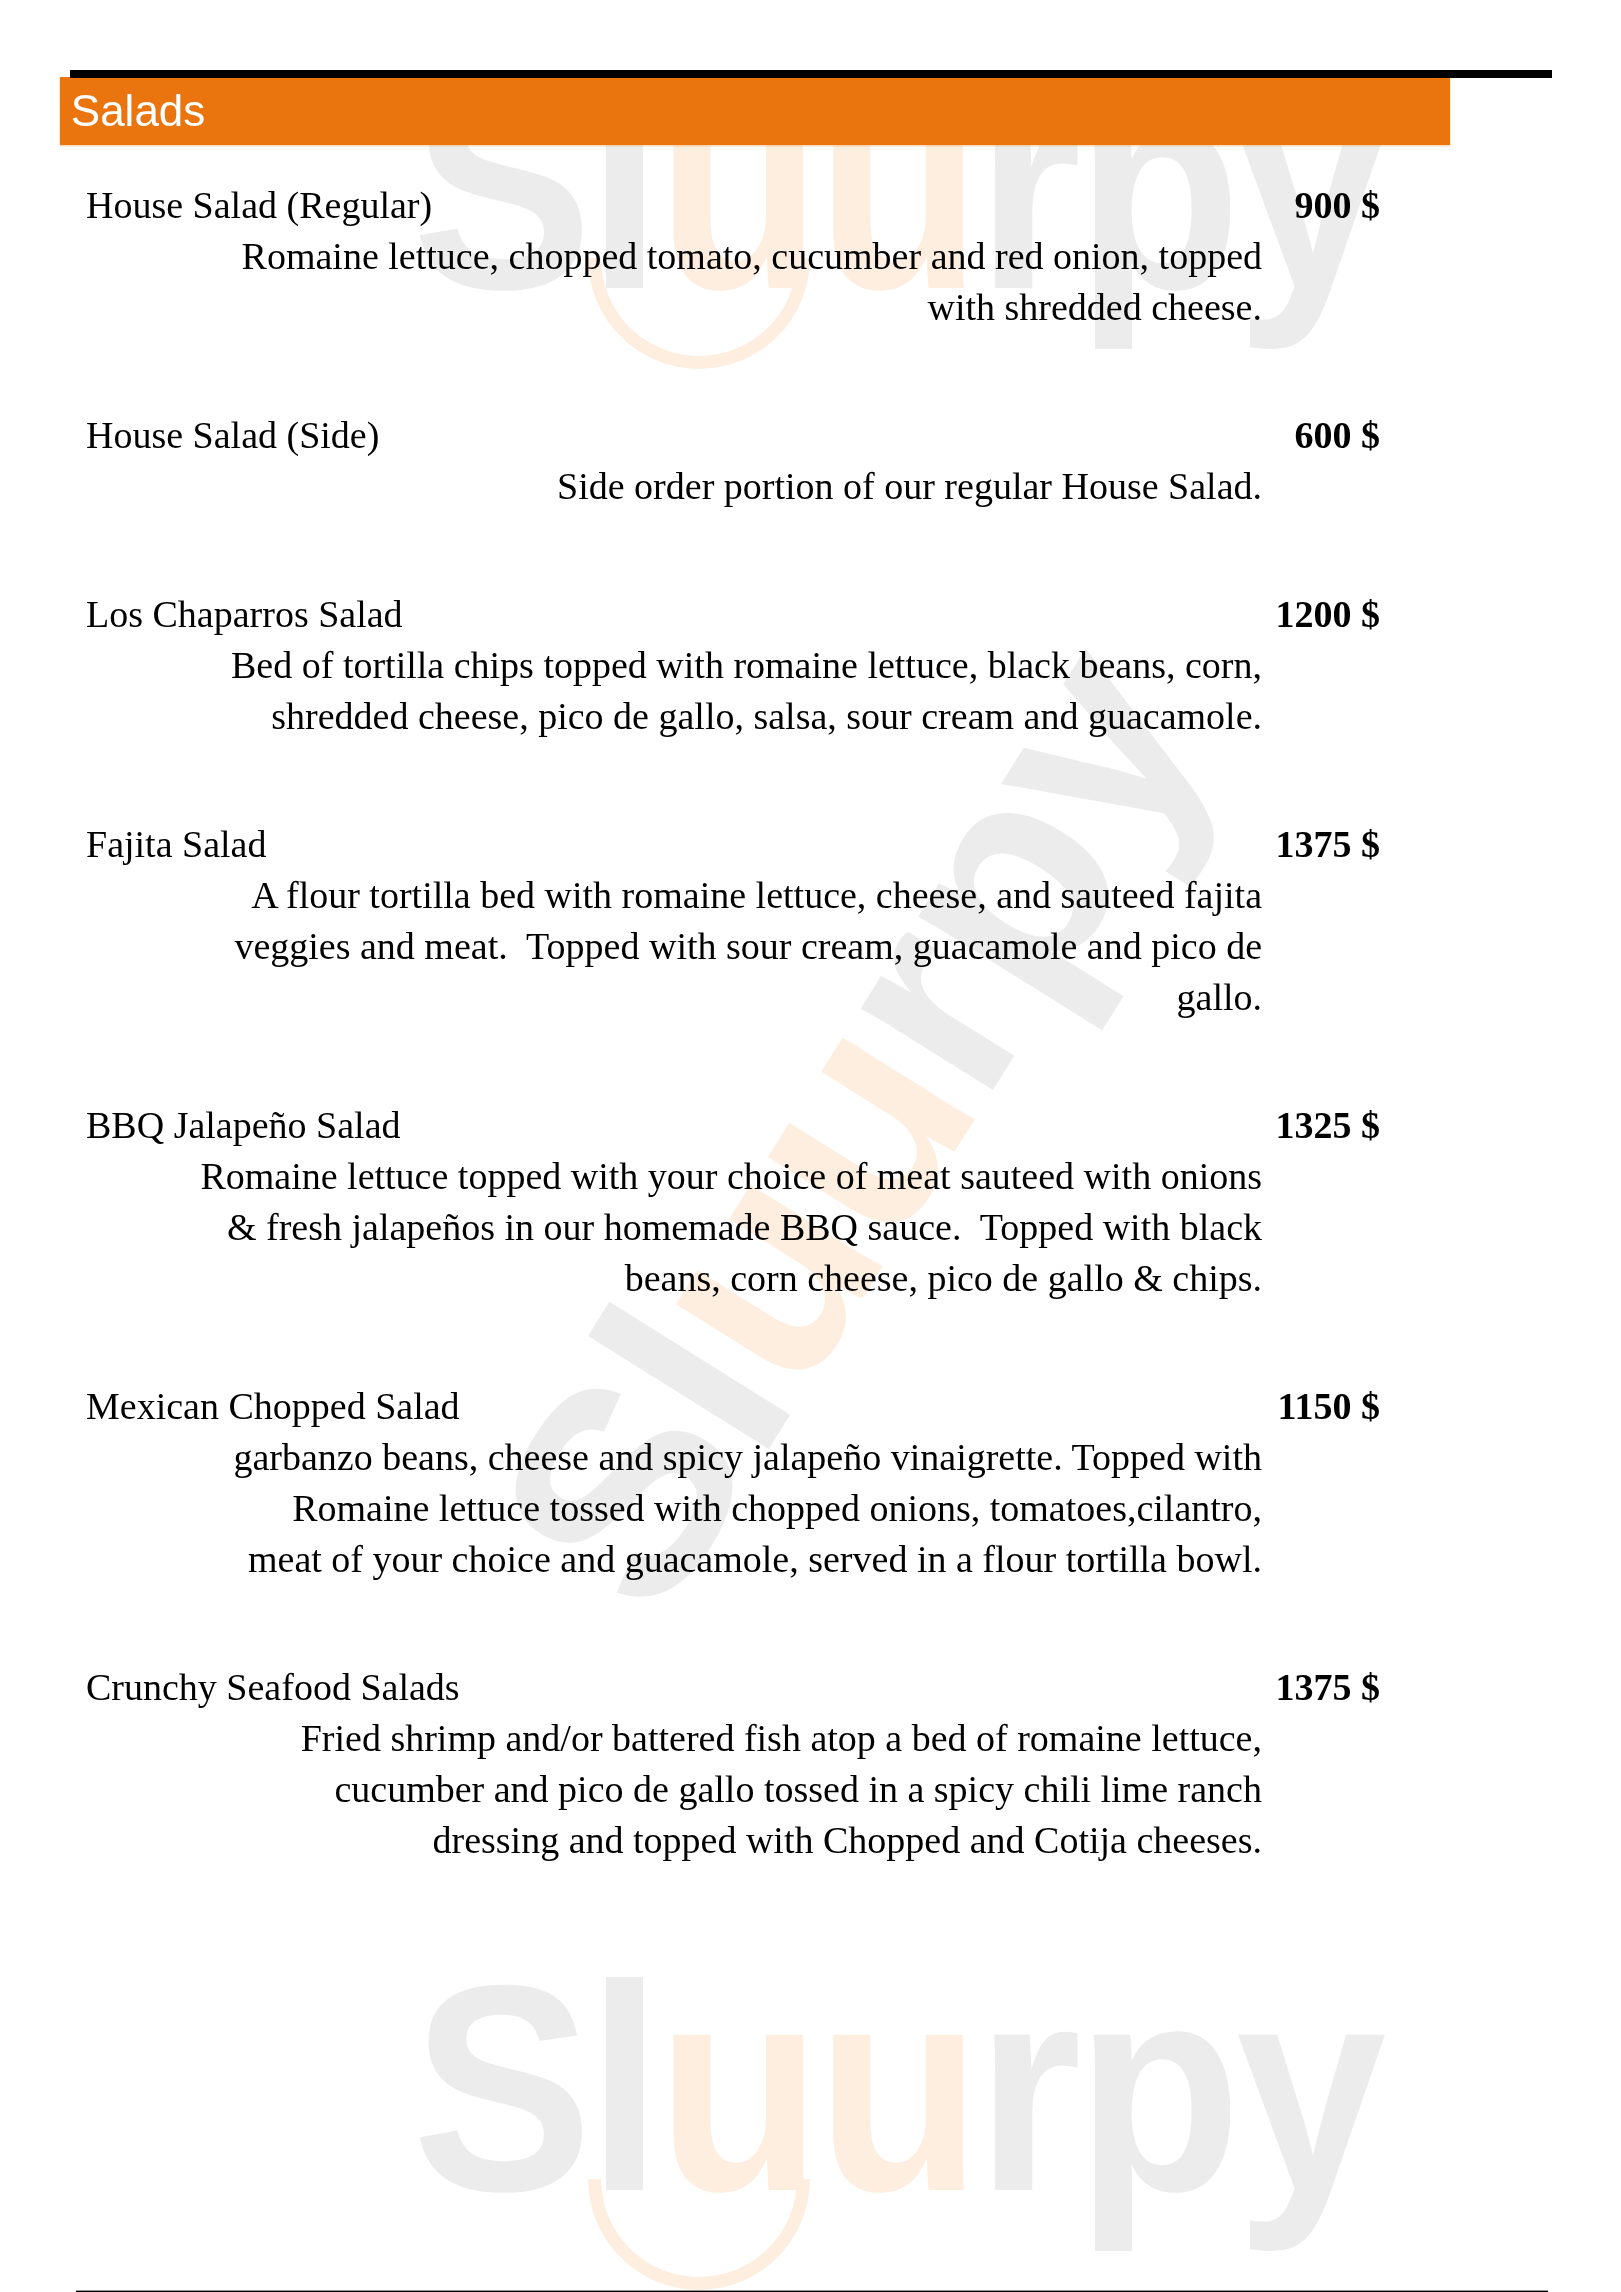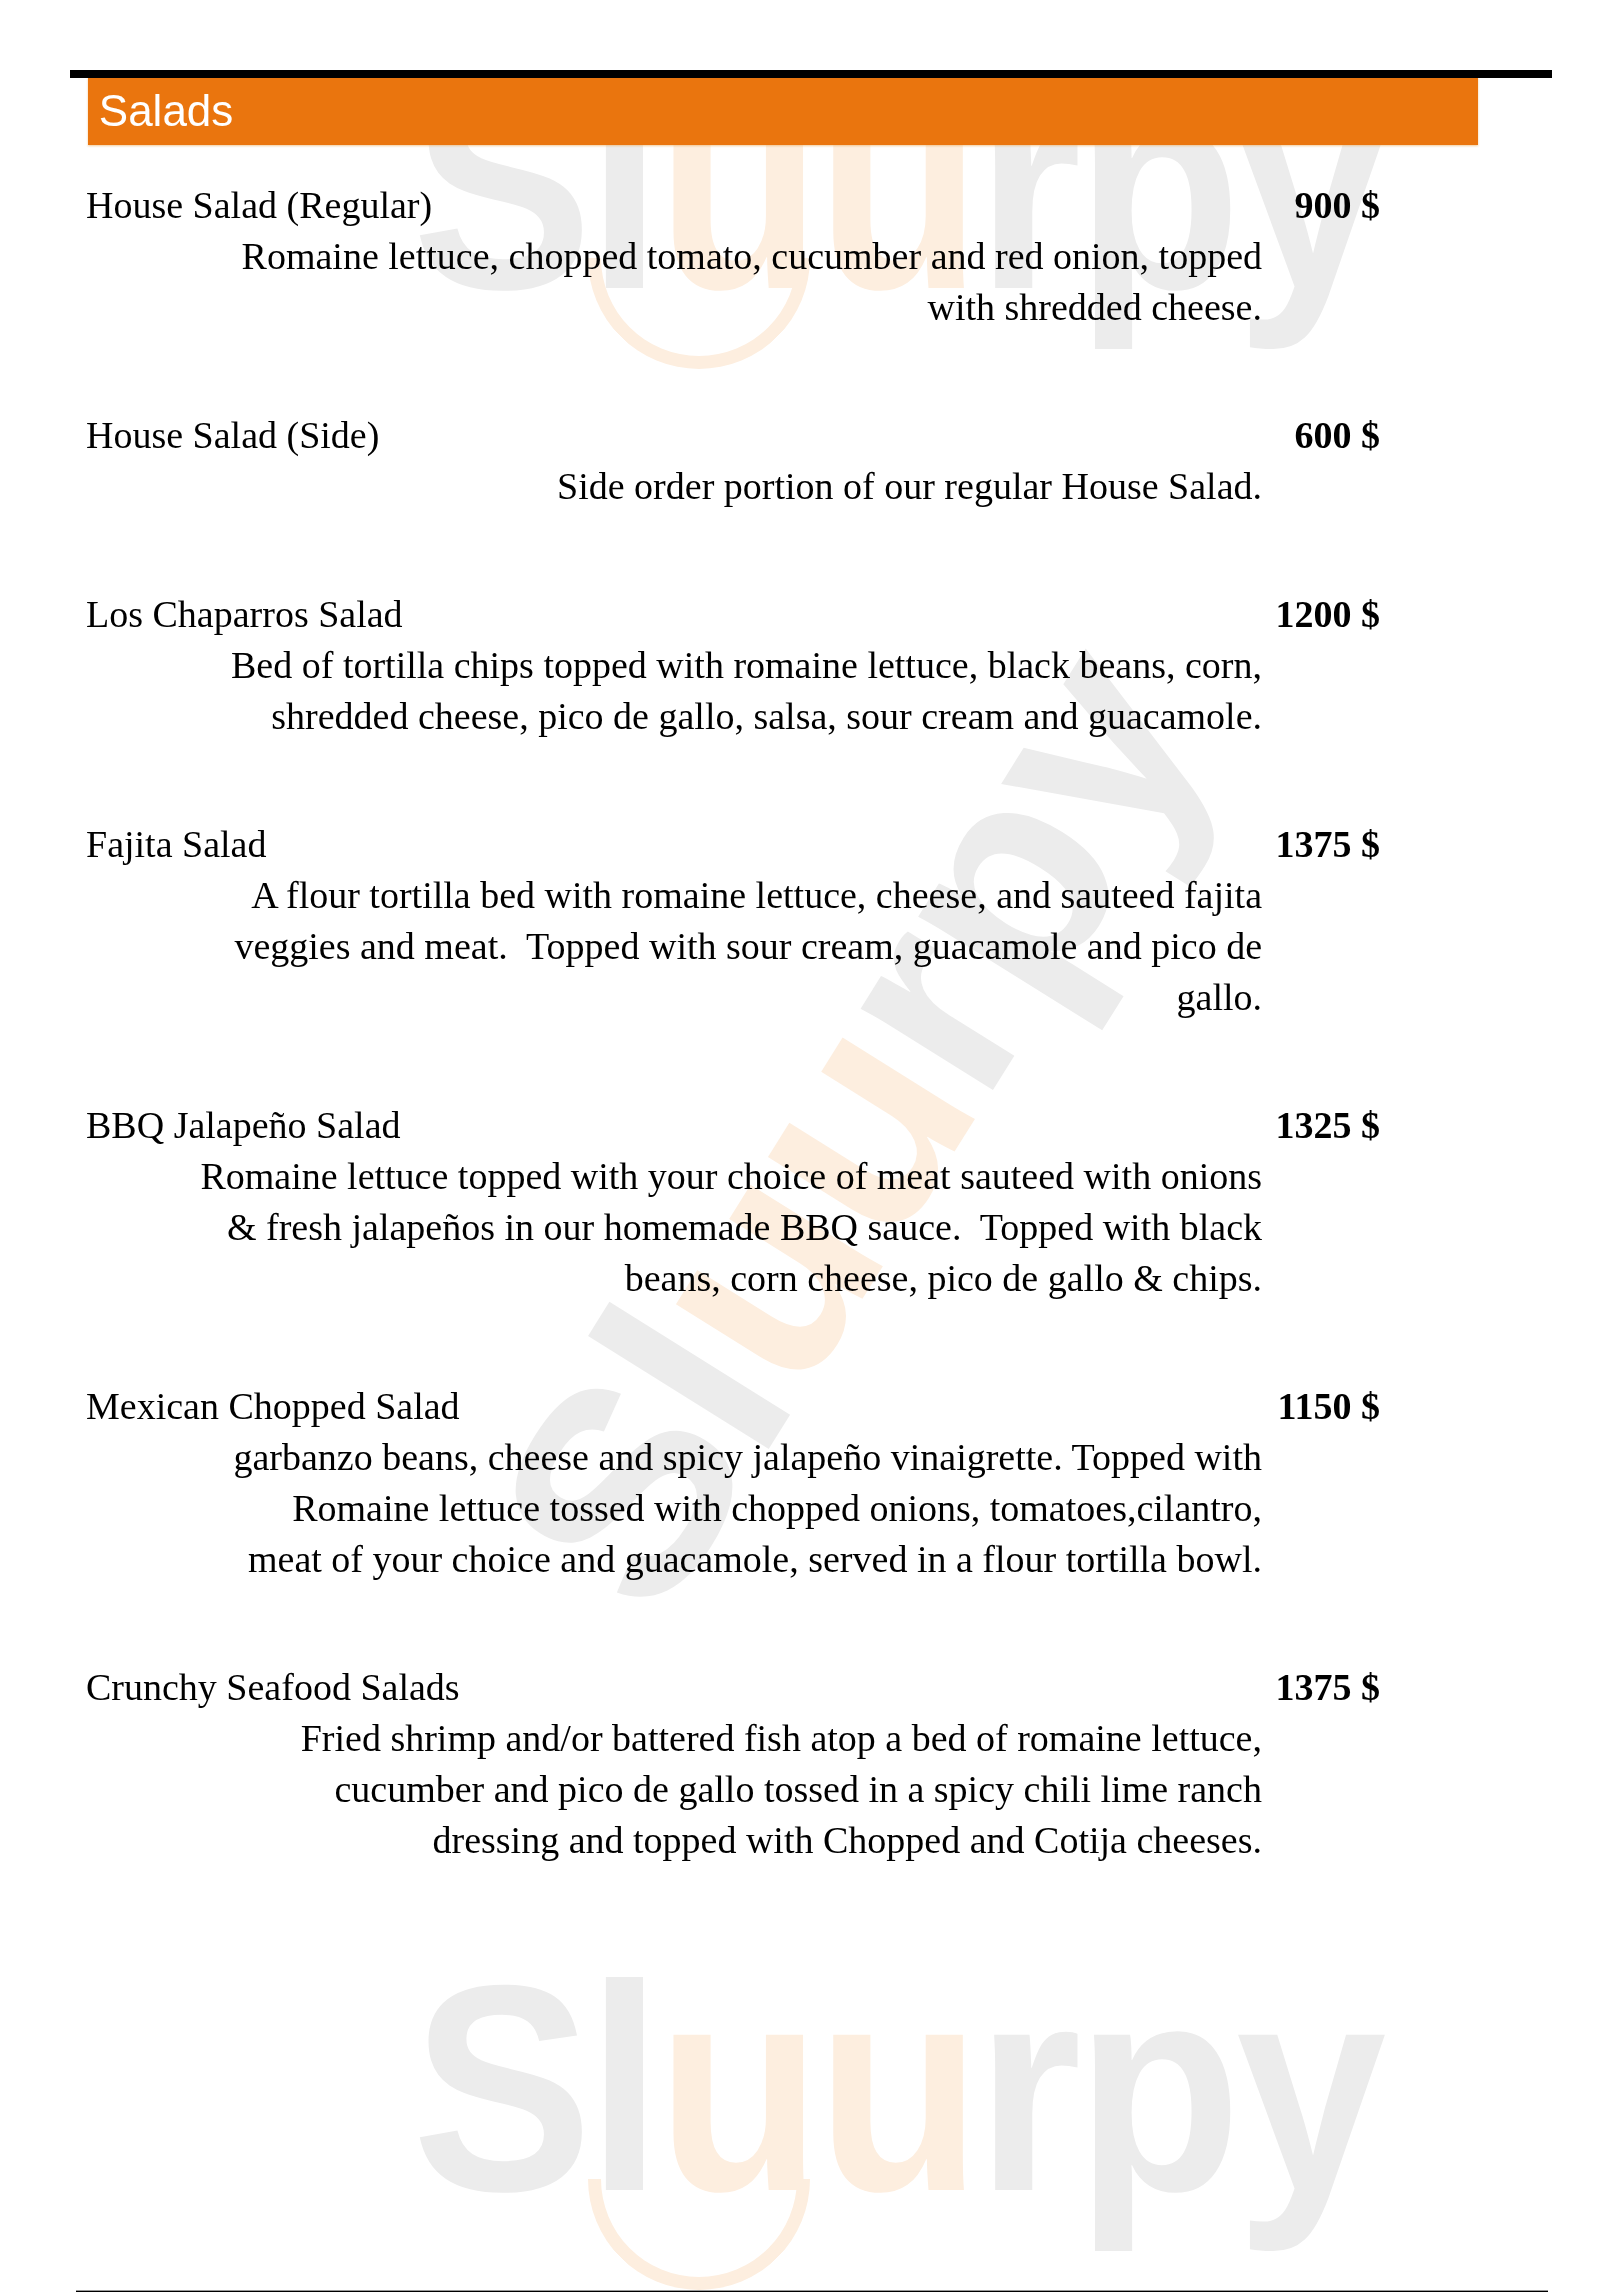--- a/index.html
+++ b/index.html
@@ -61,21 +61,21 @@
       position: absolute;
       left: 70px;
       top: 70px;
       width: 1482px;
       height: 7.8px;
       background: #000000;
       z-index: 2;
     }
     .section-header {
       position: absolute;
-      left: 88px;
+      left: 60px;
       top: 77px;
       width: 1390px;
       height: 68px;
       background: #ea730a;
       box-shadow: 0 1px 2px rgba(234,170,90,0.6);
       z-index: 1;
       opacity: 0.98;
     }
     .section-title {
       position: absolute;

